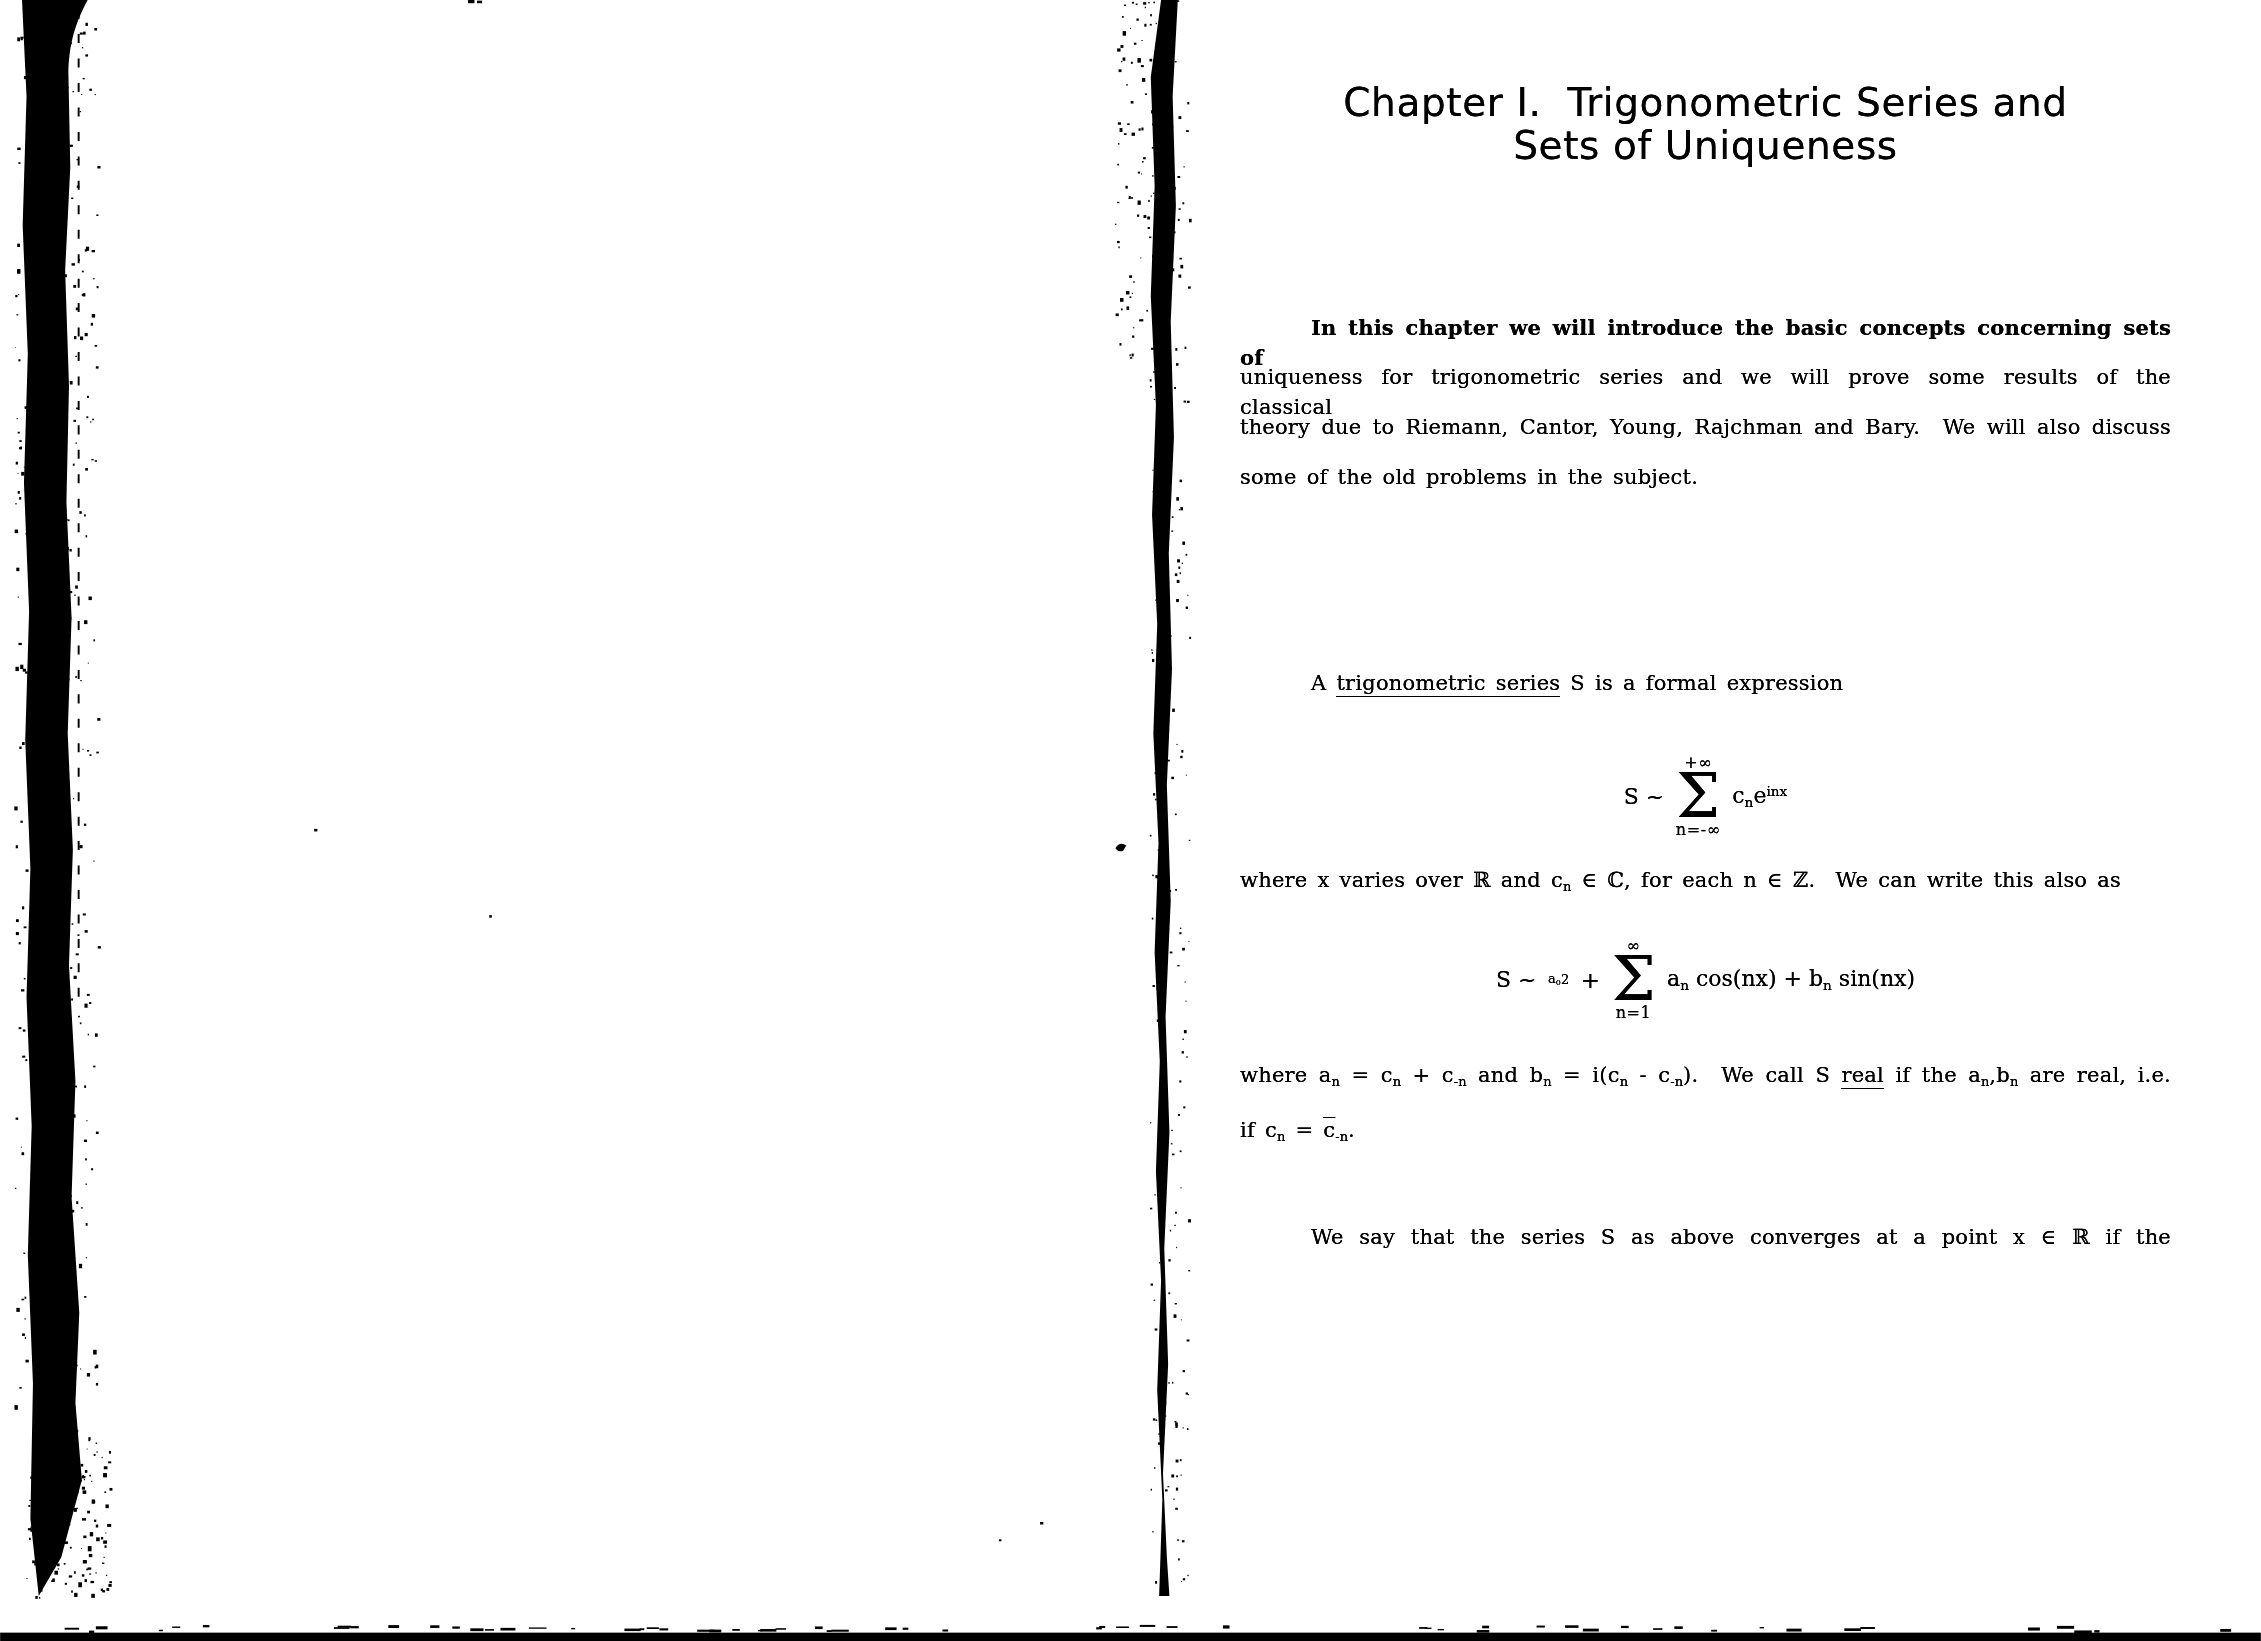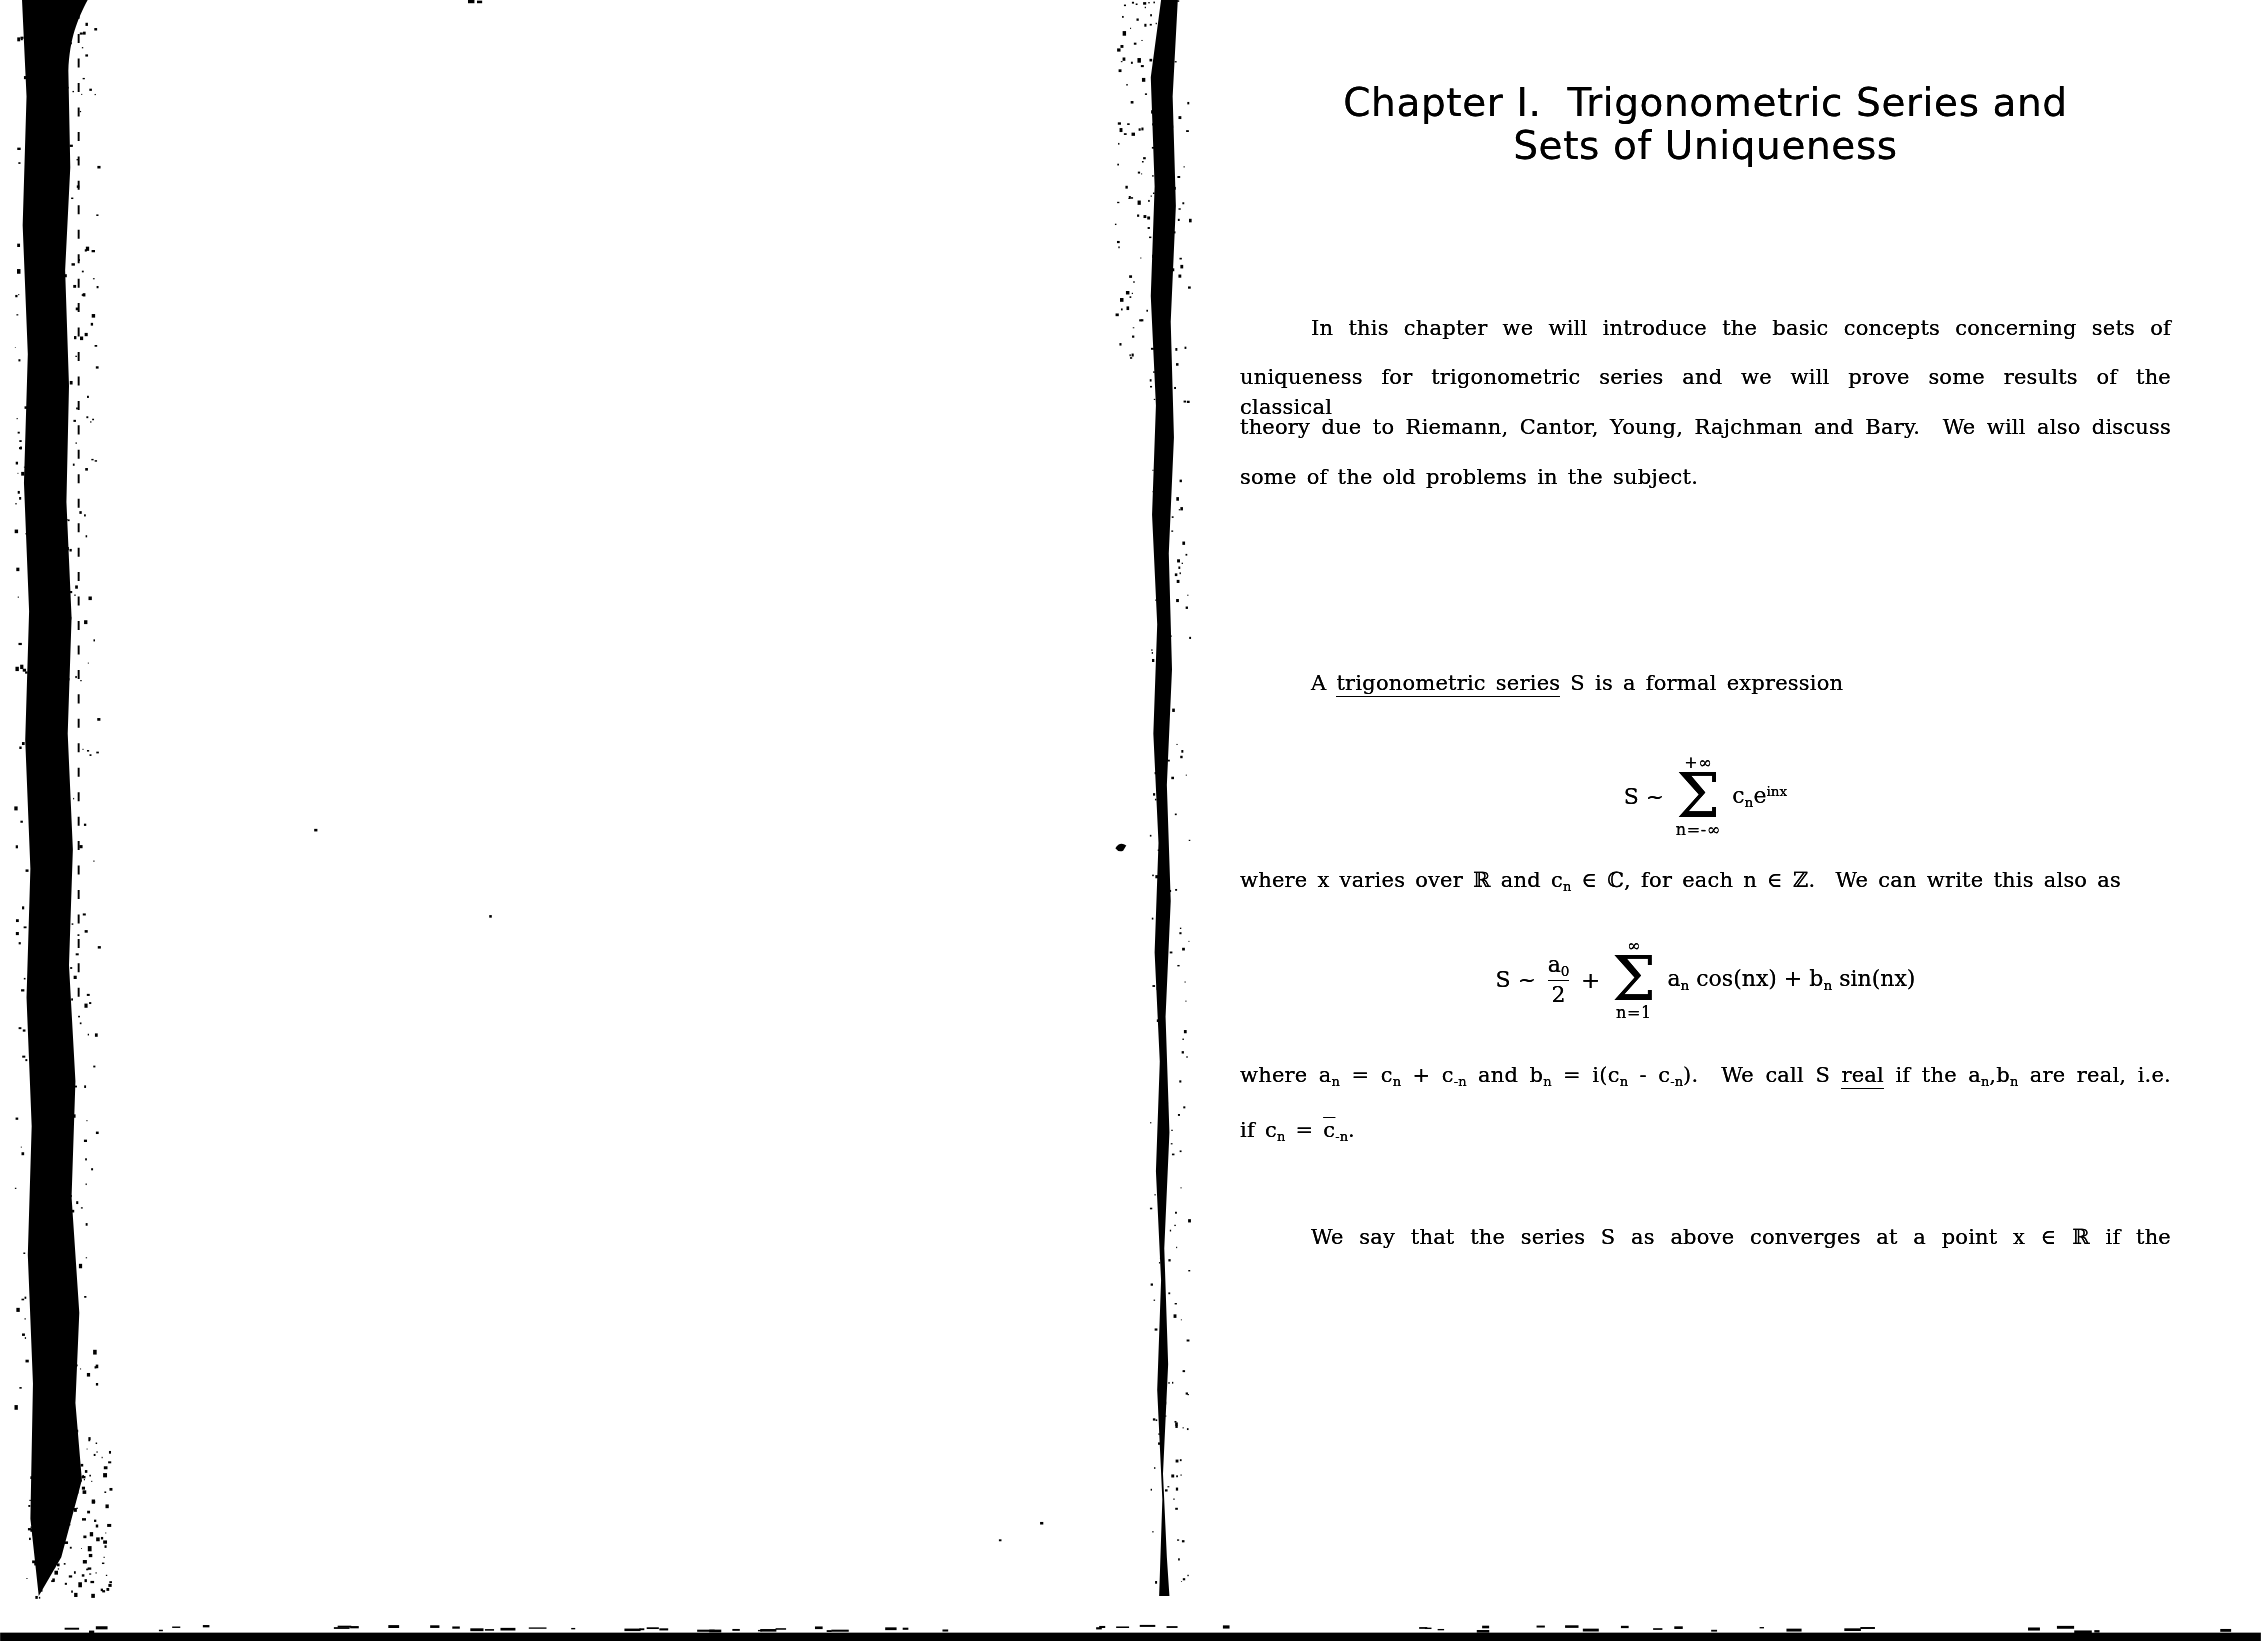--- a/index.html
+++ b/index.html
@@ -25,36 +25,36 @@
     text-shadow:0 0 0.4px #000;
   }
   .line {
     position:absolute; left:0; width:100%;
     font-size:21px; line-height:30px;
     letter-spacing:0.2px; word-spacing:3.2px;
     white-space:pre-wrap;
     text-shadow:0 0 0.3px #000;
   }
   .line.j { text-align:justify; text-align-last:justify; white-space:normal; }
-  .ind { text-indent:71px; }
+  .ind { text-indent:71px;font-weight:bold; }
 
   .seg-u { border-bottom:1.9px solid #000; padding-bottom:1.3px; }
   .seg-sub { font-size:0.62em; vertical-align:-0.28em; letter-spacing:0; }
   .seg-sup { font-size:0.62em; vertical-align:0.5em; letter-spacing:0; }
   .seg-bar { text-decoration:overline; text-decoration-thickness:1.3px; }
 
   .formula {
     position:absolute; left:0; width:100%;
     display:flex; justify-content:center; align-items:center;
     gap:11.6px; font-size:22px; text-shadow:0 0 0.3px #000;
   }
   .f-sum { display:inline-flex; flex-direction:column; align-items:center; line-height:1; }
   .f-sum .top, .f-sum .bot { font-size:16px; letter-spacing:0.6px; }
   .f-sum .sym { font-size:62px; line-height:0.78; margin:1.3px 0; }
-  .f-frac { display:inline-flex; flex-direction:column; align-items:center; font-size:22px; line-height:1.05;justify-content:center; }
+  .f-frac { display:inline-flex; flex-direction:row; align-items:center; font-size:13px; line-height:1.05;justify-content:center; }
   .f-frac .bar { align-self:stretch; border-top:1.9px solid #000; margin:2.6px 0 1.9px 0; height:0; }
   .f-plus { font-size:23px; }
 </style>
 </head>
 <body>
 
 <div id="canvas">
 
   <svg id="noise" width="2261" height="1641" viewBox="0 0 3513 2550">
     <path d="M34,0 L136,0 C120,30 108,60 106,110 L109,260 L101,420 L107,600 L103,780 L111,960 L105,1140 L113,1320 L107,1500 L117,1680 L111,1860 L123,2040 L117,2180 L127,2300 L95,2420 L60,2480 L47,2360 L51,2150 L43,1950 L49,1750 L41,1550 L47,1350 L39,1150 L45,950 L37,750 L43,550 L35,350 L41,150 Z"></path>

